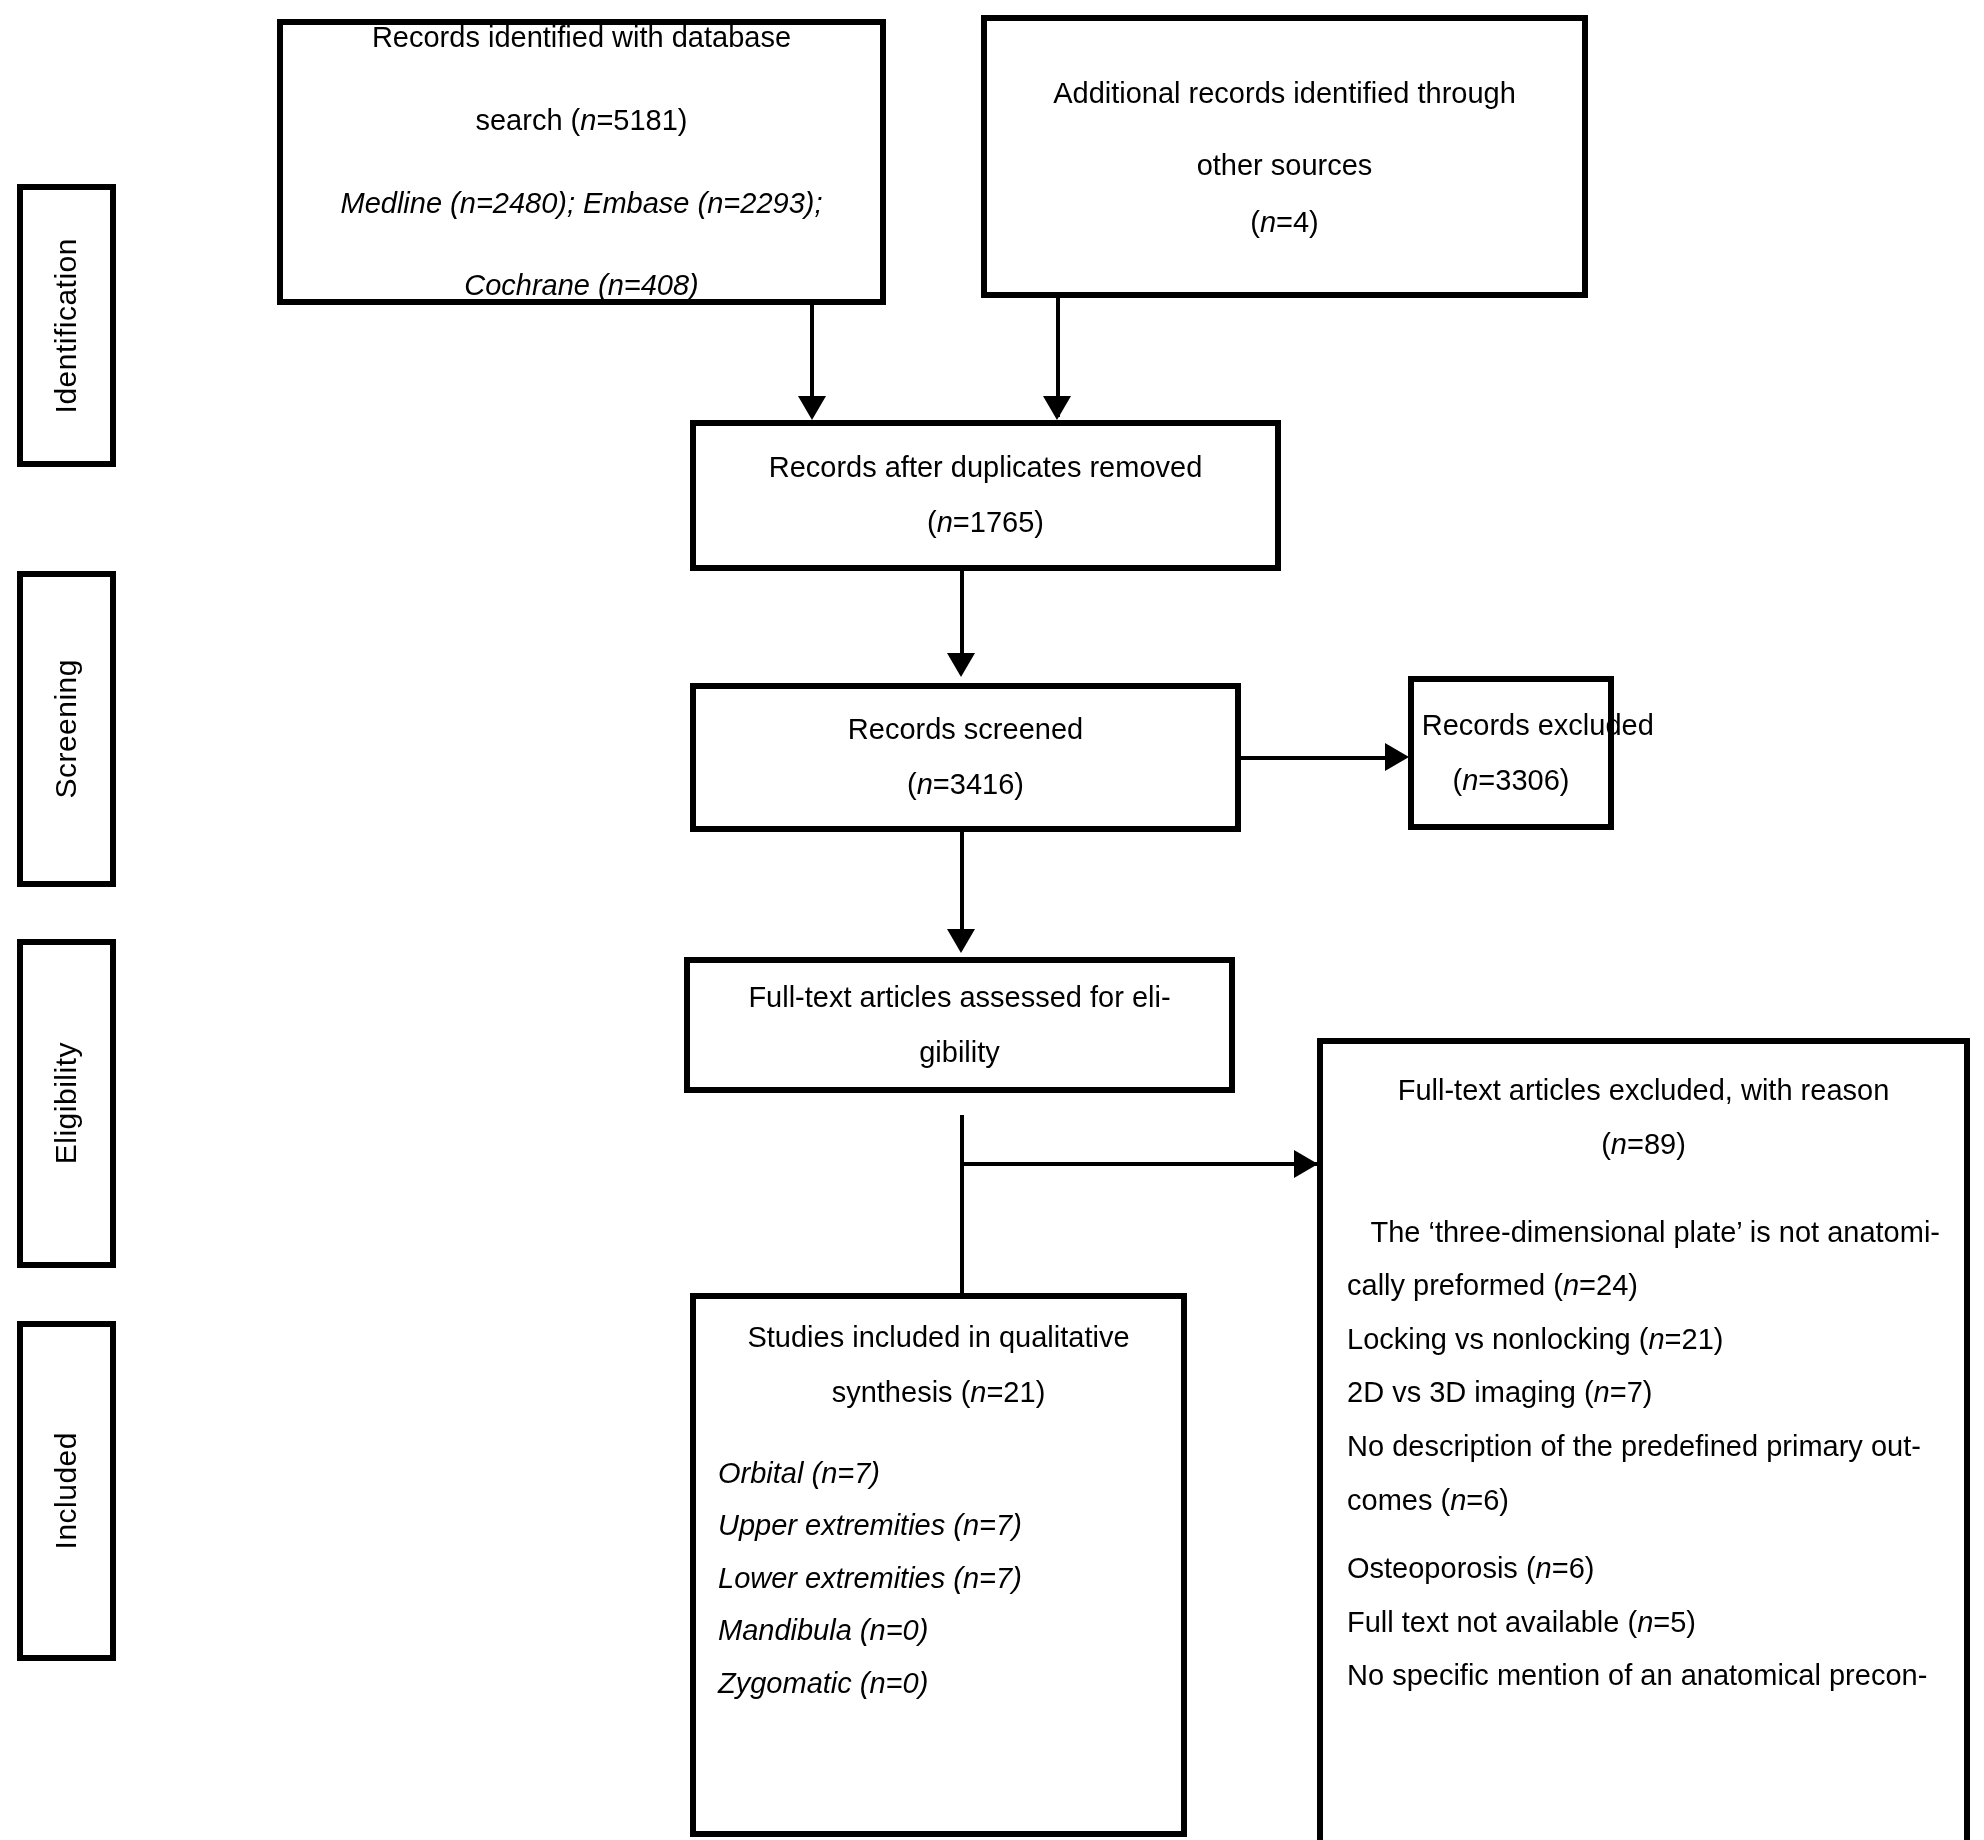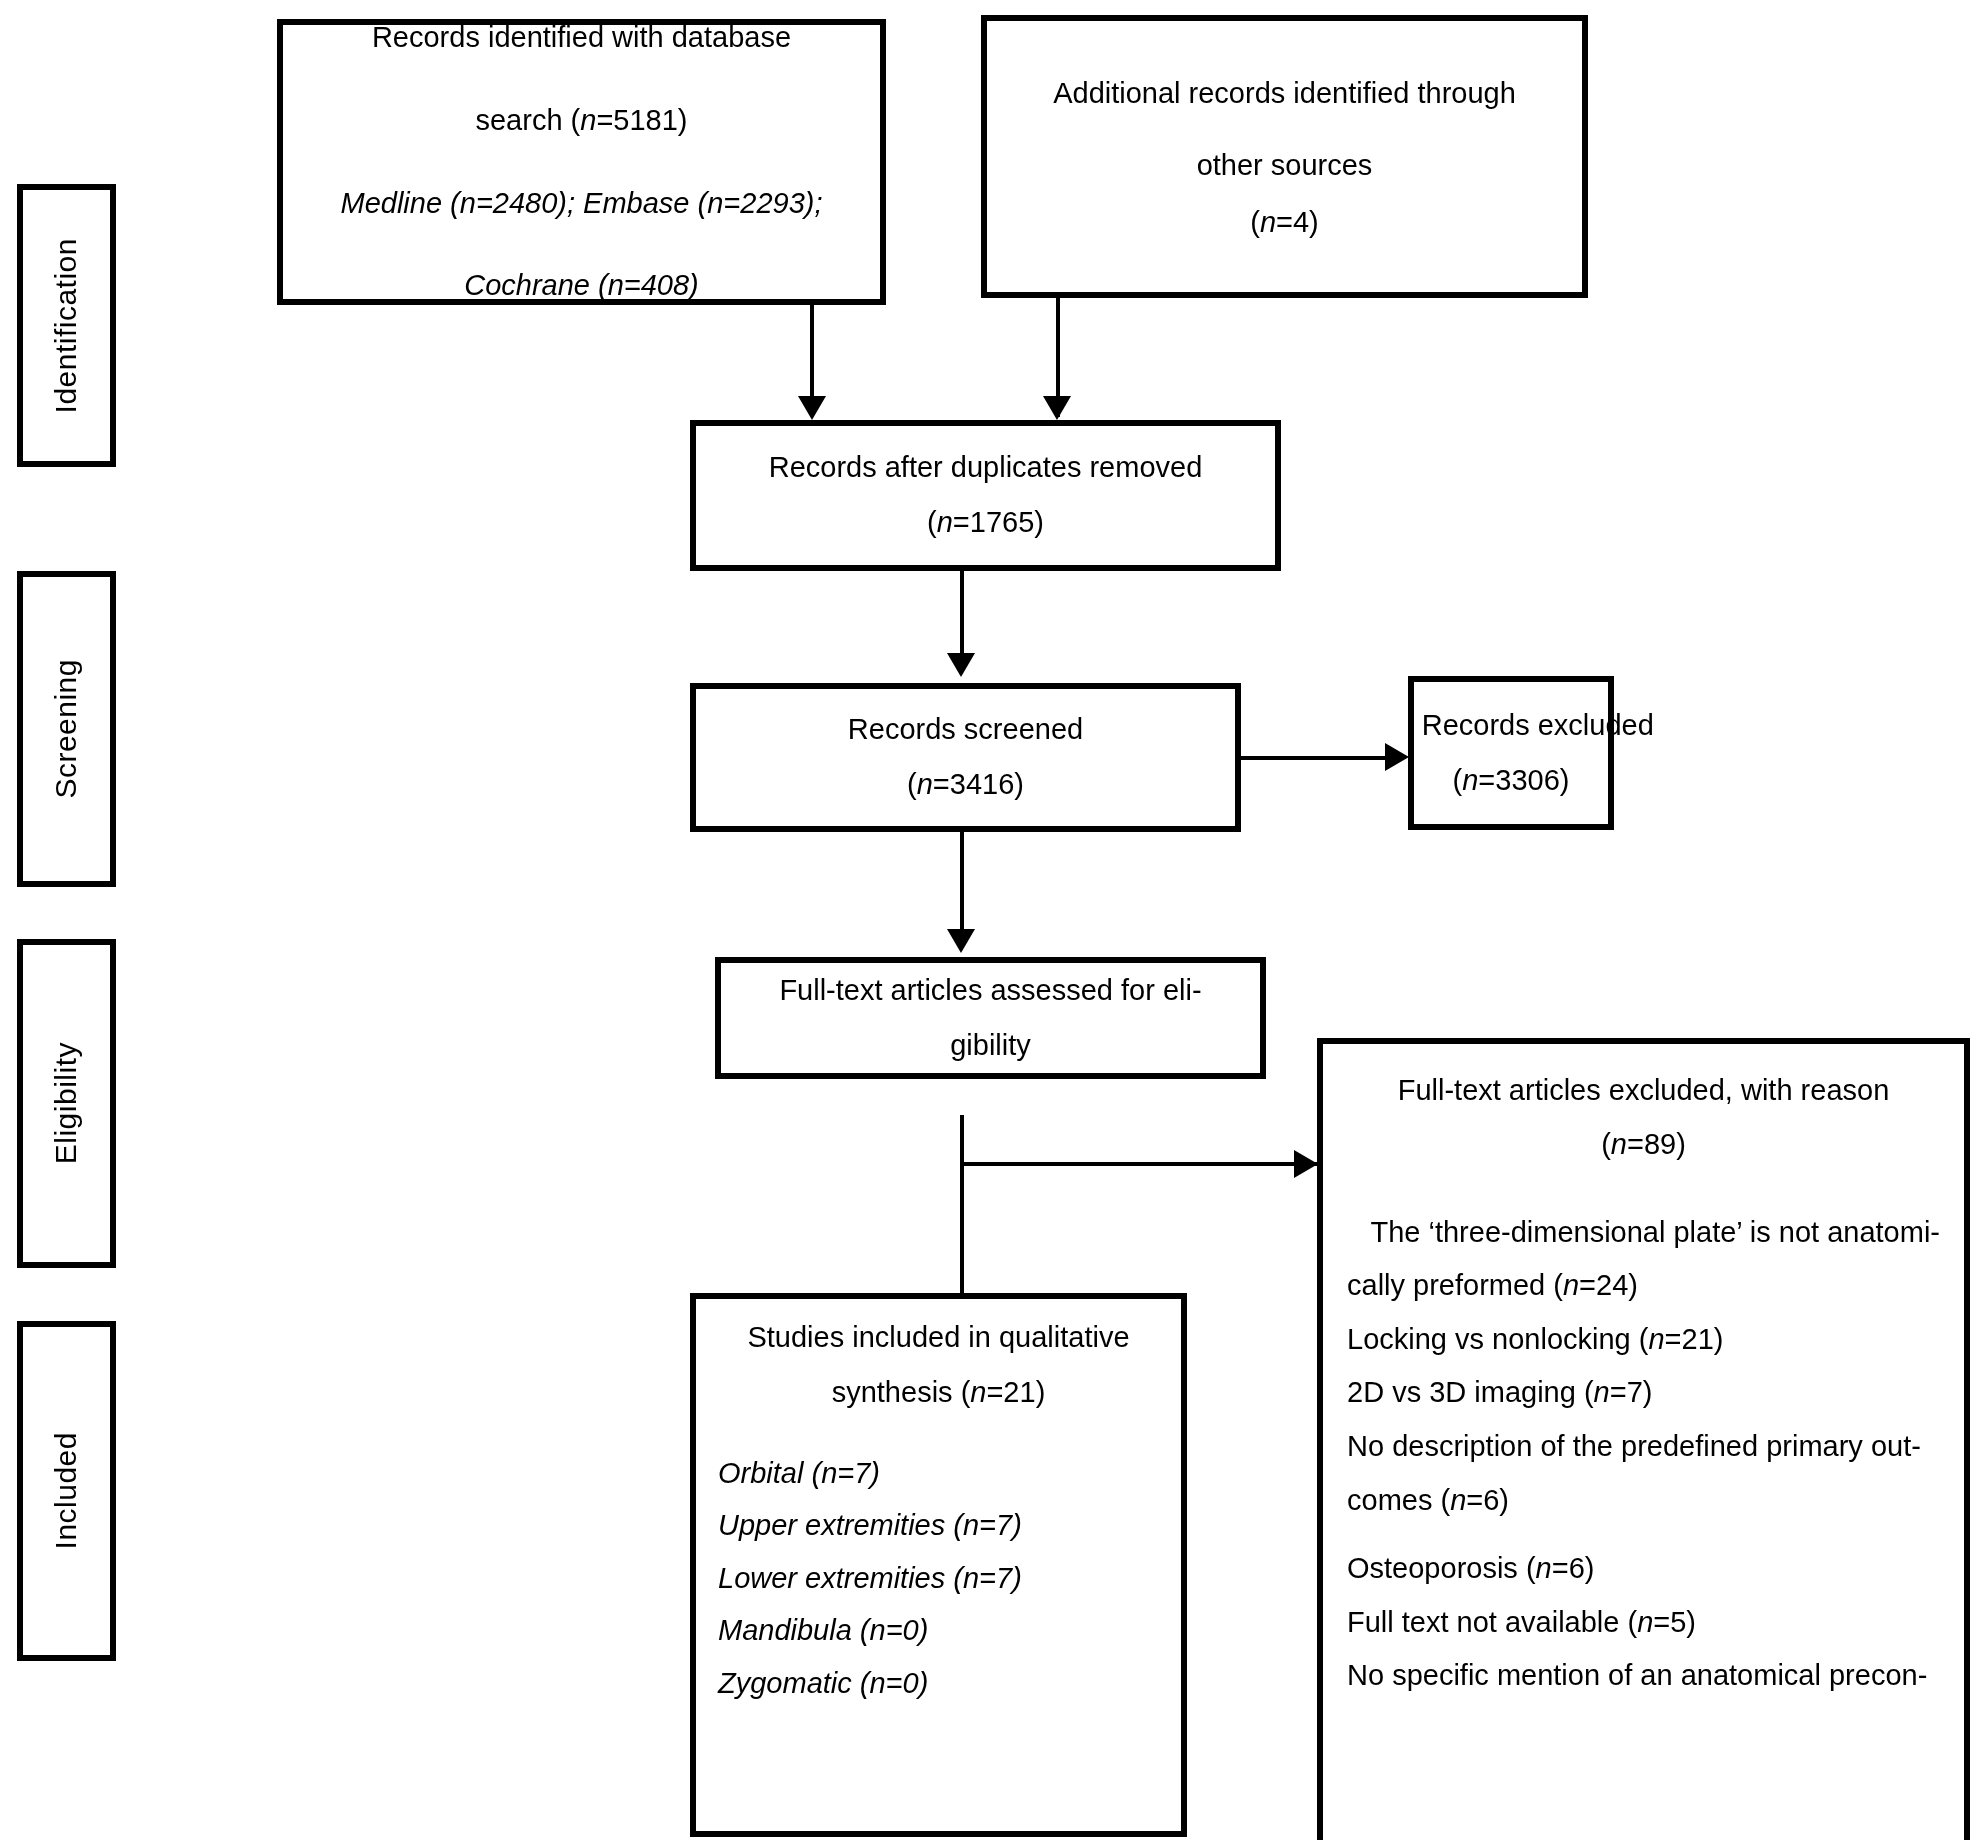--- a/index.html
+++ b/index.html
@@ -141,21 +141,21 @@
   <div class="arrow-right" style="left:1385px; top:743px;"></div>
 
   <div class="flow-box" style="left:1408px; top:676px; width:206px; height:154px; padding:10px 7.7px;">
     <div class="line">Records excluded</div>
     <div class="line" style="margin-top:25px;">(<span class="it">n</span>=3306)</div>
   </div>
 
   <div class="vline" style="left:960px; top:832px; height:100px;"></div>
   <div class="arrow-down" style="left:947px; top:929px;"></div>
 
-  <div class="flow-box" style="left:715px; top:957px; width:551px; height:122px; padding:27px 11px;">
+  <div class="flow-box" style="left:684px; top:957px; width:551px; height:136px; padding:27px 11px;">
     <div class="line">Full-text articles assessed for eli-</div>
     <div class="line" style="margin-top:25px;">gibility</div>
   </div>
 
   <div class="vline" style="left:960px; top:1115px; height:236px;"></div>
   <div class="hline" style="left:960px; top:1162px; width:358px;"></div>
   <div class="arrow-right" style="left:1294px; top:1150px;"></div>
   <div class="arrow-down" style="left:947px; top:1347px;"></div>
 
   <div class="flow-box topalign" style="left:1317px; top:1038px; width:653px; height:964px; padding:32px 24px;">

